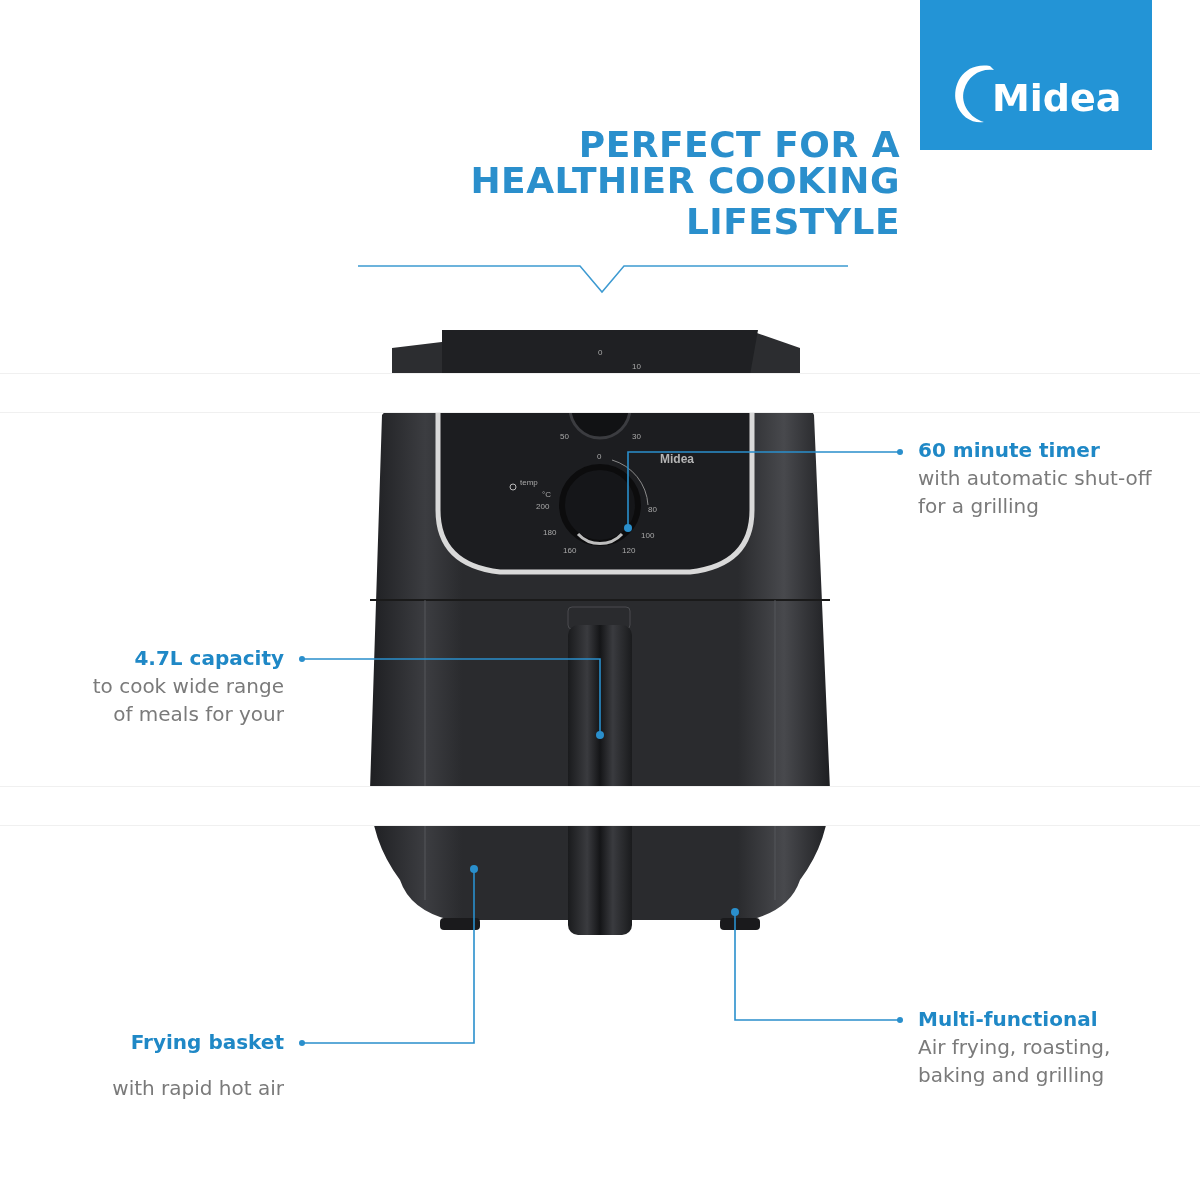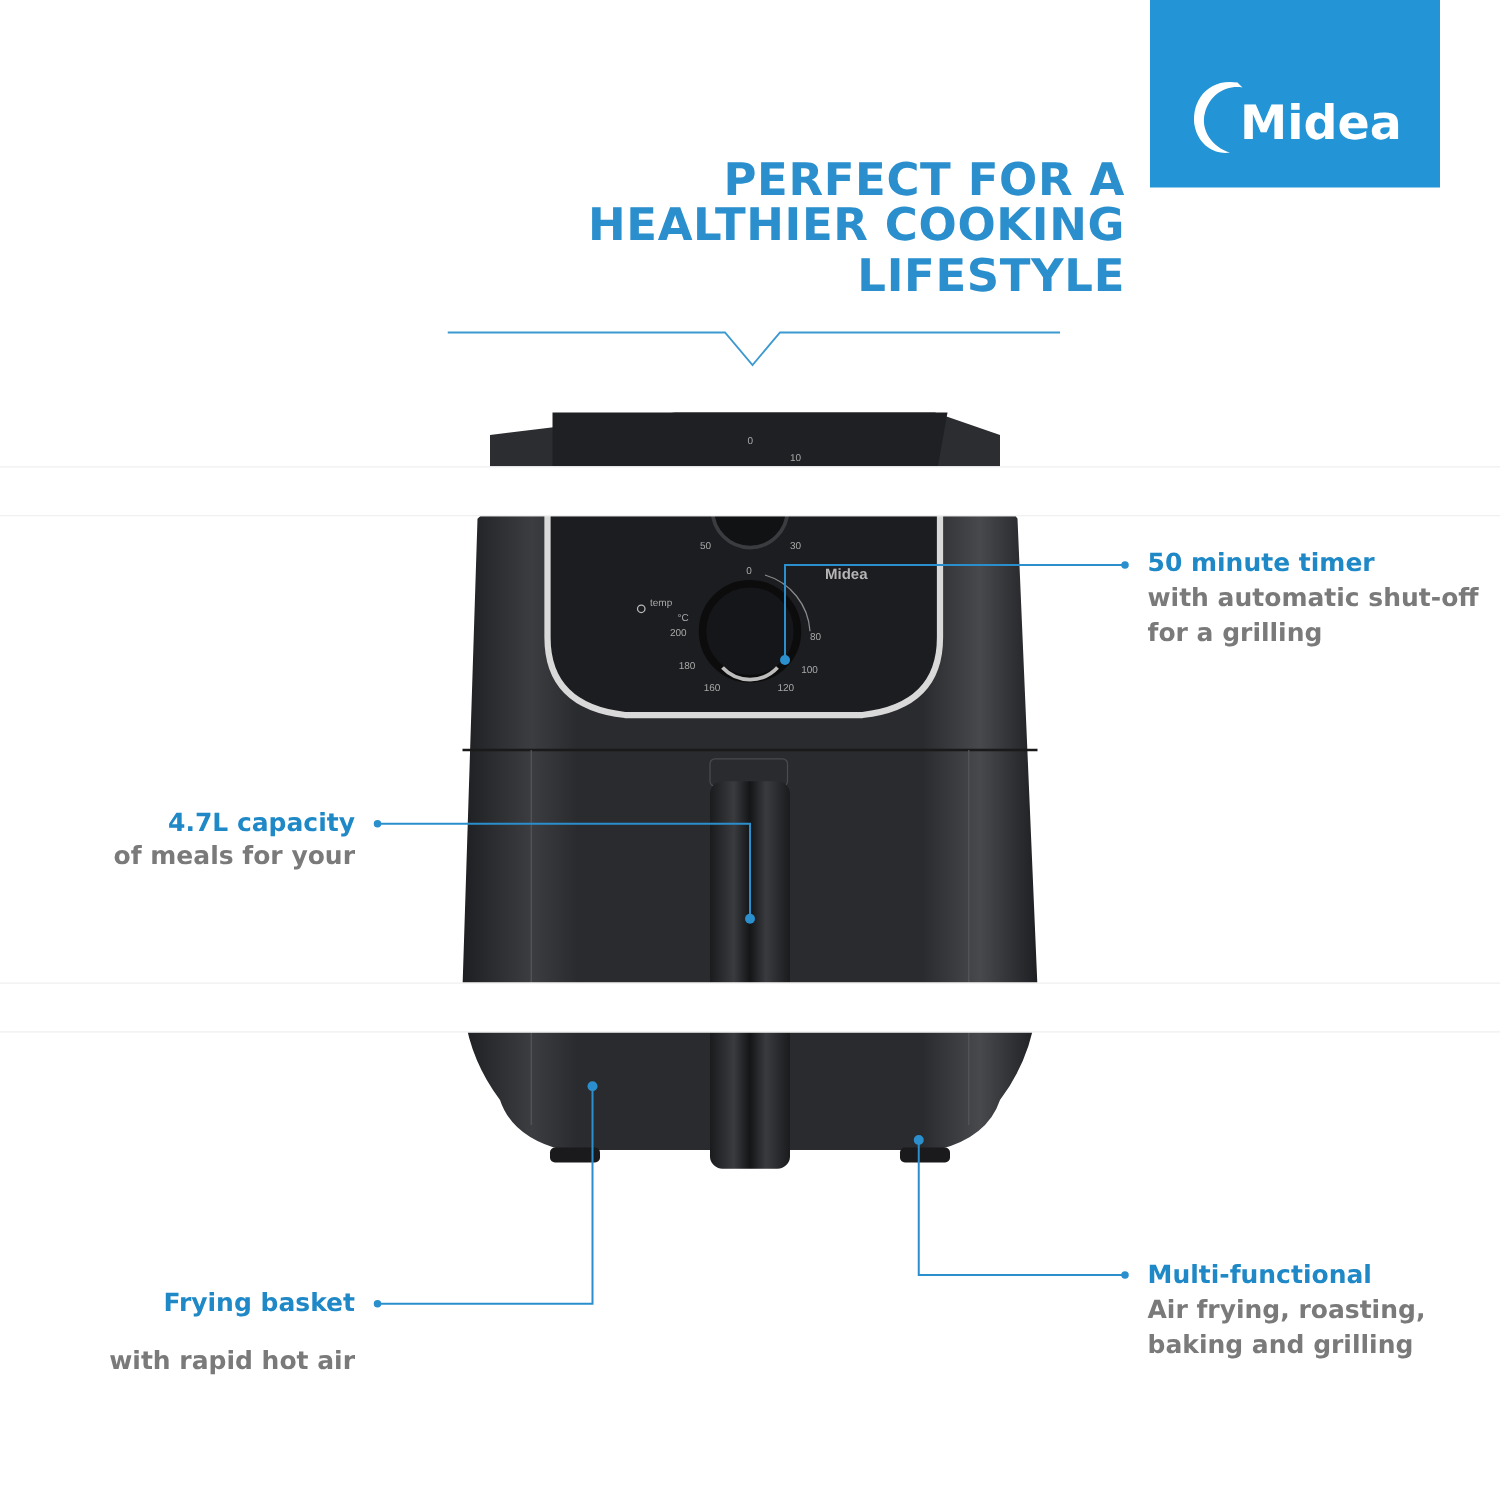--- a/index.html
+++ b/index.html
@@ -5,21 +5,21 @@
   html, body { margin:0; padding:0; background:#ffffff; }
   body { width:1200px; height:1200px; position:relative; overflow:hidden; font-family:"Liberation Sans", "DejaVu Sans", sans-serif; }
   .abs { position:absolute; }
   .logo-box { left:920px; top:0; width:232px; height:150px; background:#2394d6; }
   .logo-text { position:absolute; left:72px; top:76px; color:#fff; font-size:38px; font-weight:bold; letter-spacing:0px; font-family:"DejaVu Sans", sans-serif; }
   .logo-swoosh { position:absolute; left:30px; top:58px; }
   .headline { left:300px; width:600px; text-align:right; color:#2a8fcc; font-weight:bold; font-size:36px; letter-spacing:0.5px; font-family:"DejaVu Sans", sans-serif; }
   .divider { left:358px; top:255px; }
   .band { left:0; width:1200px; background:#ffffff; border-top:1px solid #f0f0f0; border-bottom:1px solid #f0f0f0; }
   .feature-title { color:#1f88c6; font-weight:bold; font-size:20px; font-family:"DejaVu Sans", sans-serif; }
-  .feature-desc { color:#7a7a7a; font-size:20px; line-height:28px; font-family:"DejaVu Sans", sans-serif; font-weight:bold; }
+  .feature-desc { color:#7a7a7a; font-size:20px; line-height:28px; font-family:"DejaVu Sans", sans-serif; font-weight:normal; }
   .right { text-align:right; }
   .dial-label { position:absolute; color:#a9a9a9; font-size:8px; font-family:"Liberation Sans", sans-serif; }
 </style>
 </head>
 <body>
 
 <div class="abs logo-box">
   <svg class="logo-swoosh" width="60" height="70" viewBox="0 0 60 70">
     <path d="M40 8 C14 4 2 26 6 44 C10 60 24 66 34 64 C20 60 10 46 14 32 C18 18 30 10 44 12 Z" fill="#ffffff"></path>
   </svg>
@@ -113,27 +113,28 @@
     <circle cx="302" cy="659" r="3"></circle>
       <circle cx="600" cy="735" r="4"></circle>
     <circle cx="302" cy="1043" r="3"></circle>
       <circle cx="474" cy="869" r="4"></circle>
     <circle cx="735" cy="912" r="4"></circle>
       <circle cx="900" cy="1020" r="3"></circle>
   </g>
 </svg>
 
 <div class="abs" style="left:918px;top:438px;width:280px;">
-  <div class="feature-title">50 minute timer</div>
+  <div class="feature-title">60 minute timer</div>
   <div class="feature-desc" style="margin-top:2px;">with automatic shut-off</div>
   <div class="feature-desc">for a grilling</div>
 </div>
 
 <div class="abs right" style="left:20px;top:646px;width:264px;">
   <div class="feature-title">4.7L capacity</div>
+  <div class="feature-desc" style="margin-top:2px;">to cook wide range</div>
   <div class="feature-desc">of meals for your</div>
 </div>
 
 <div class="abs right" style="left:20px;top:1030px;width:264px;">
   <div class="feature-title">Frying basket</div>
   <div class="feature-desc" style="margin-top:20px;">with rapid hot air</div>
 </div>
 
 <div class="abs" style="left:918px;top:1007px;width:280px;">
   <div class="feature-title">Multi-functional</div>

